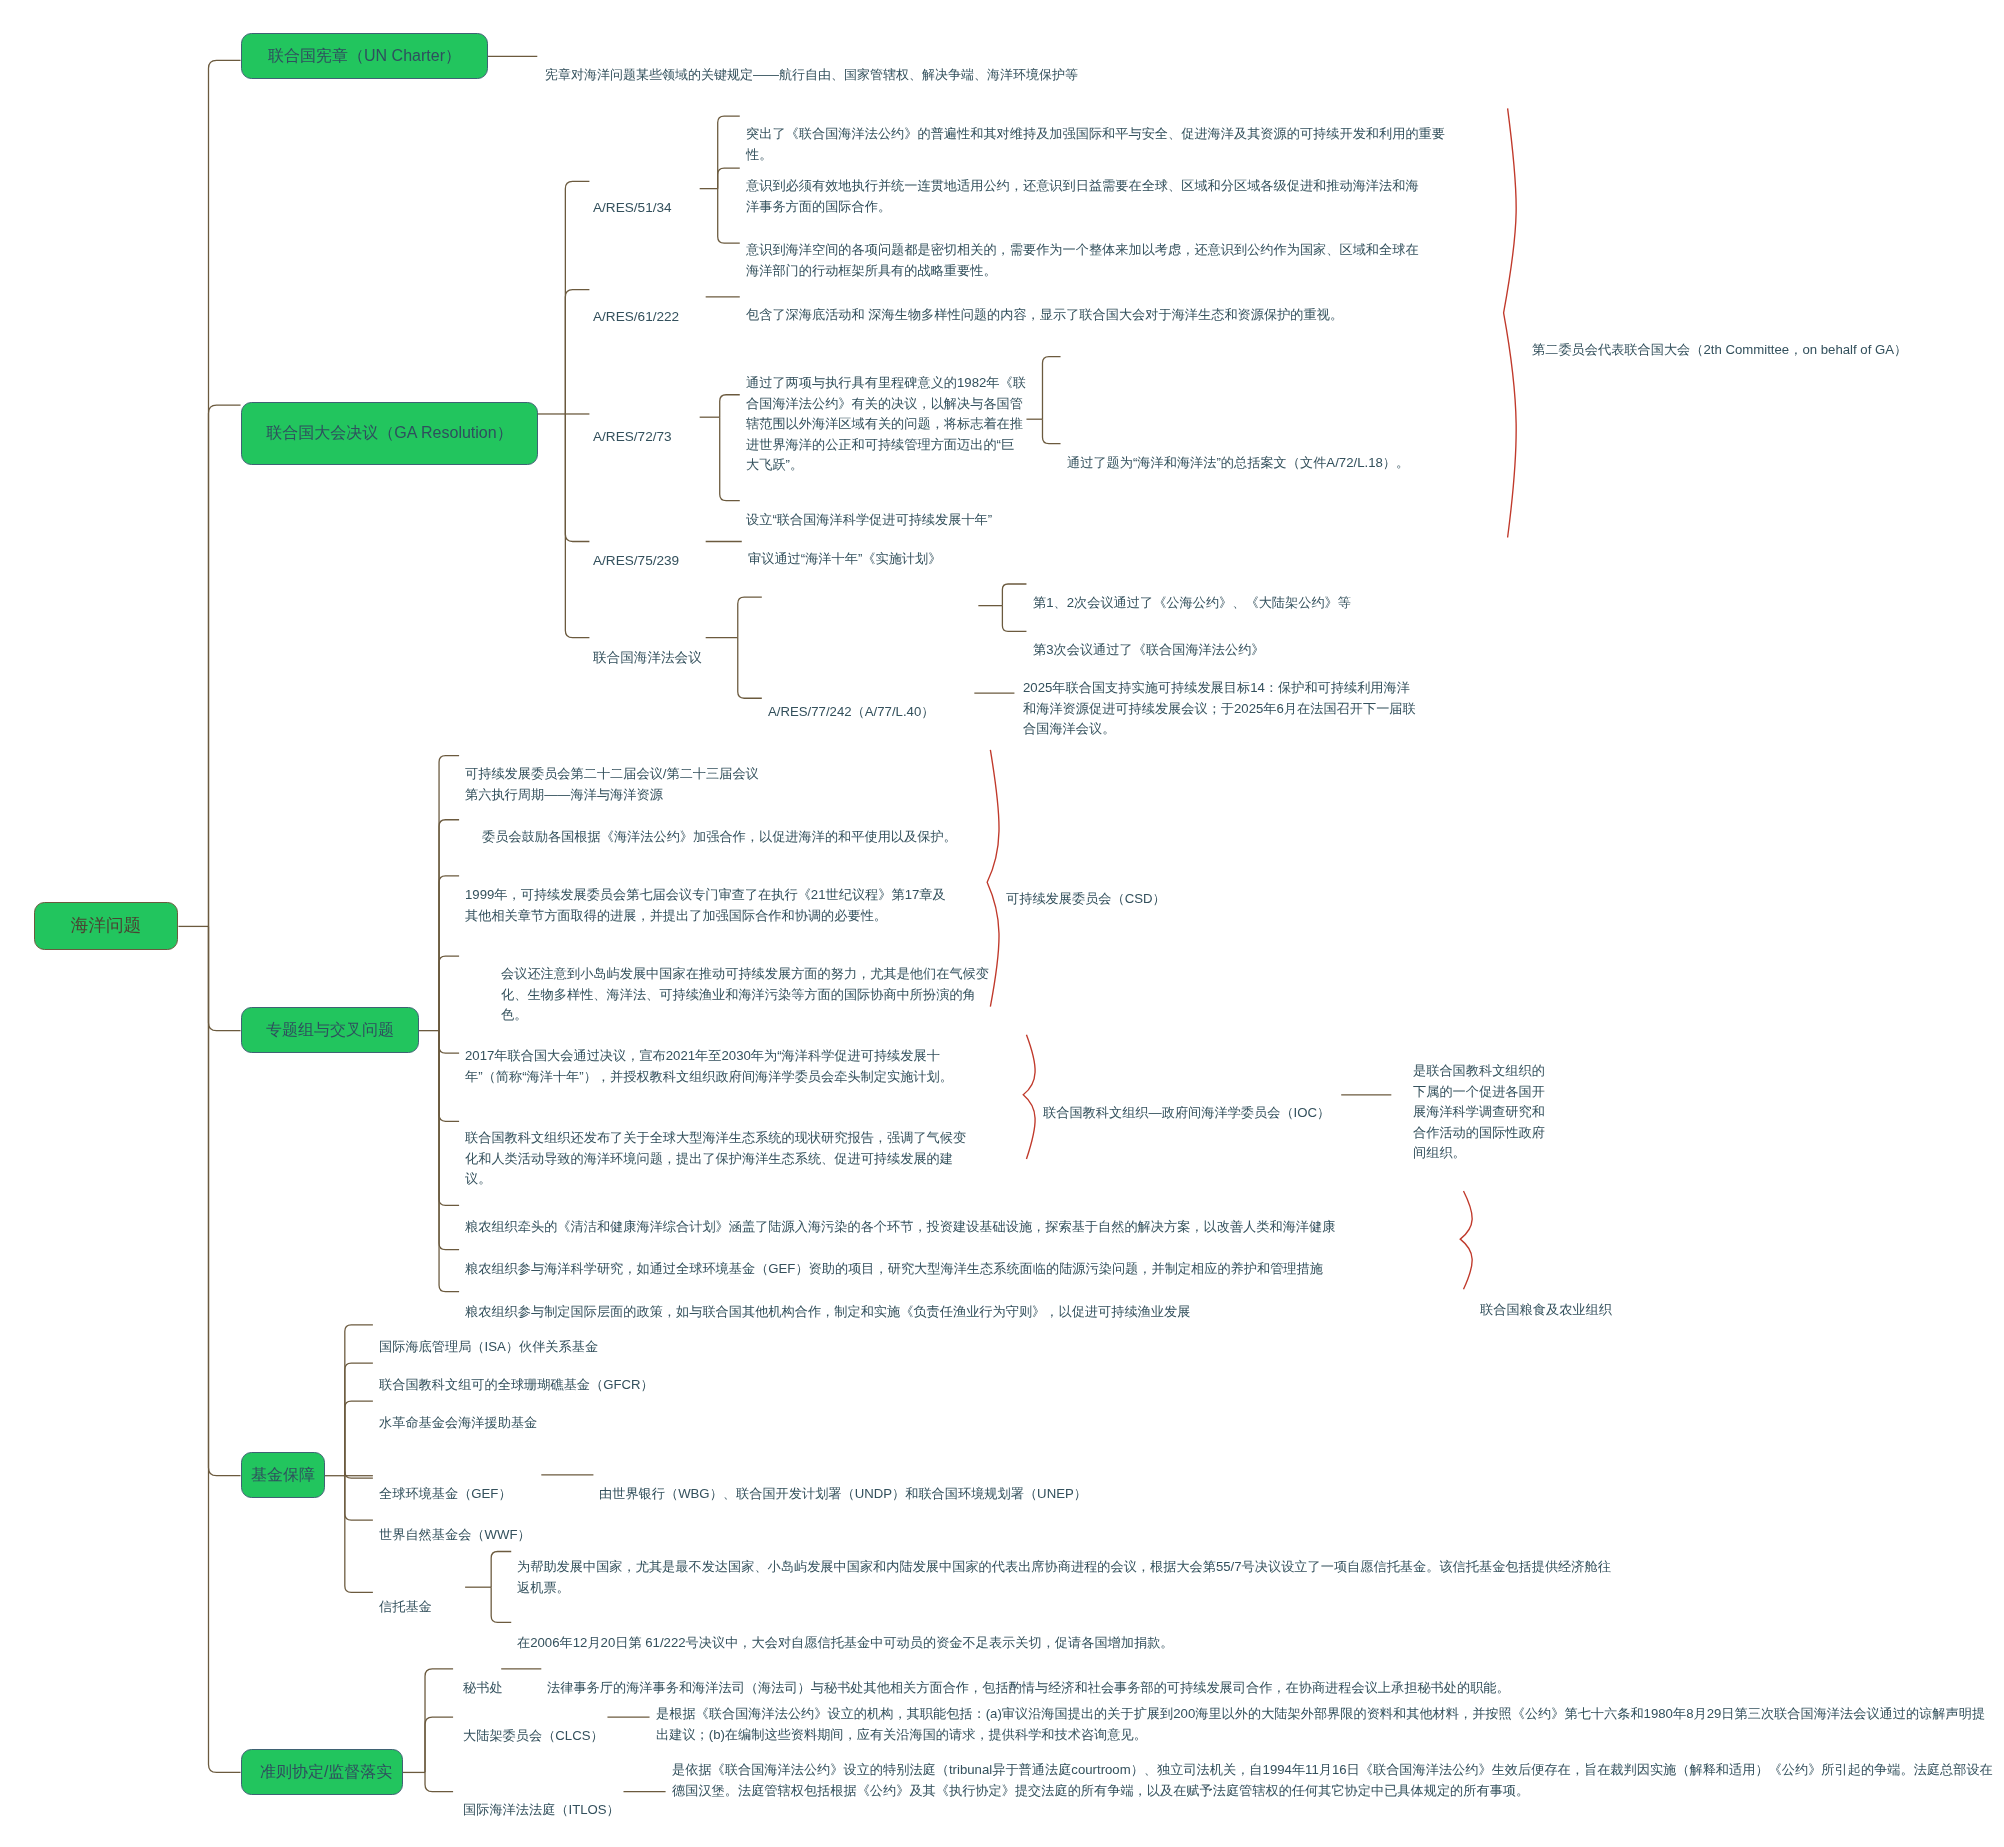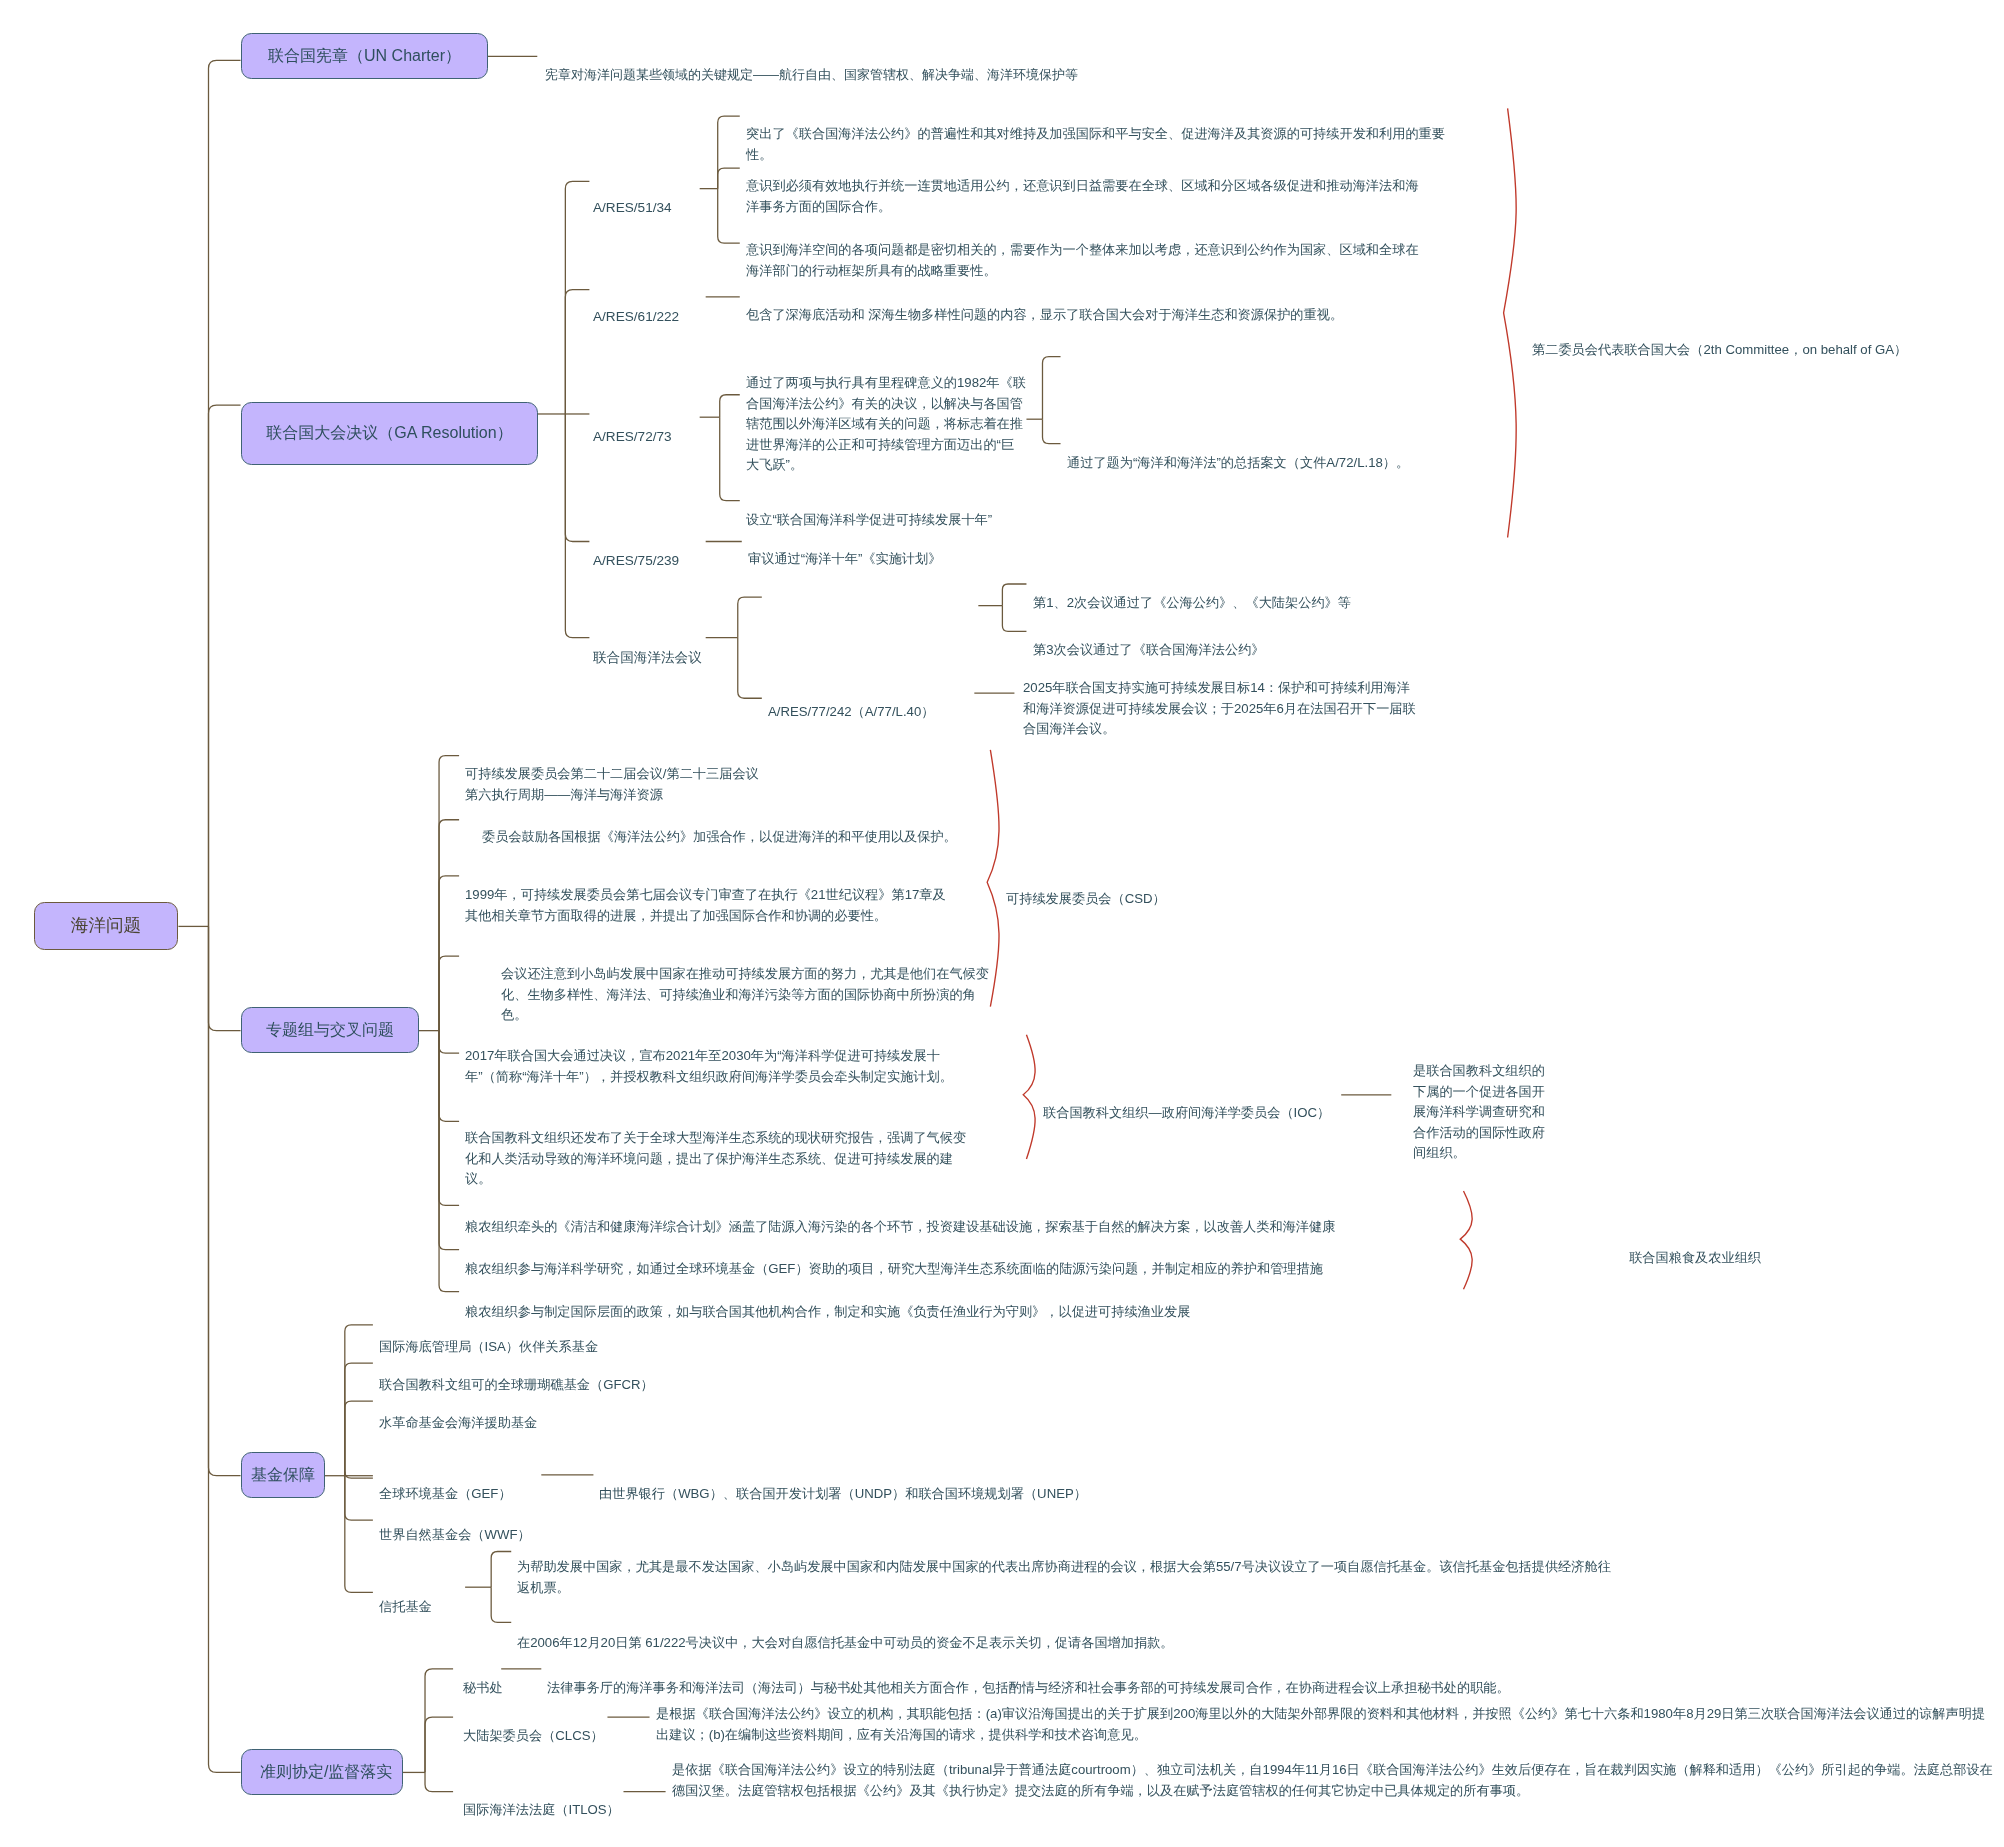--- a/index.html
+++ b/index.html
@@ -19,21 +19,21 @@
   .node{
     position:absolute;
     box-sizing:border-box;
     line-height:1.55;
     white-space:pre-line;
   }
   
   .boxed{
     border:1.2px solid #3f6274;
     border-radius:10.4px;
-    background:#c4b5fd;
+    background:#22c55e;
     display:flex;
     align-items:center;
     justify-content:center;
     text-align:center;
     padding:4px 8.8px;
   }
   .root{
     border-color:#6b5a3e;
     color:#4a4433;
   }
@@ -251,21 +251,21 @@
 
   <div class="node plain t33" style="left:465px;top:1197px;width:970px;">
     <span>粮农组织牵头的《清洁和健康海洋综合计划》涵盖了陆源入海污染的各个环节，投资建设基础设施，探索基于自然的解决方案，以改善人类和海洋健康</span>
   </div>
   <div class="node plain t33" style="left:465px;top:1239px;width:970px;">
     <span>粮农组织参与海洋科学研究，如通过全球环境基金（GEF）资助的项目，研究大型海洋生态系统面临的陆源污染问题，并制定相应的养护和管理措施</span>
   </div>
   <div class="node plain t33" style="left:465px;top:1282px;width:970px;">
     <span>粮农组织参与制定国际层面的政策，如与联合国其他机构合作，制定和实施《负责任渔业行为守则》，以促进可持续渔业发展</span>
   </div>
-  <div class="node plain t33" style="left:1480px;top:1228px;width:281px;text-align:right;">
+  <div class="node plain t33" style="left:1480px;top:1280px;width:281px;">
     <span>联合国粮食及农业组织</span>
   </div>
 
   <div class="node boxed lvl1" style="left:241px;top:1452px;width:84px;height:46px;">
     <span>基金保障</span>
   </div>
 
   <div class="node plain t33" style="left:379px;top:1317px;width:361px;">
     <span>国际海底管理局（ISA）伙伴关系基金</span>
   </div>

